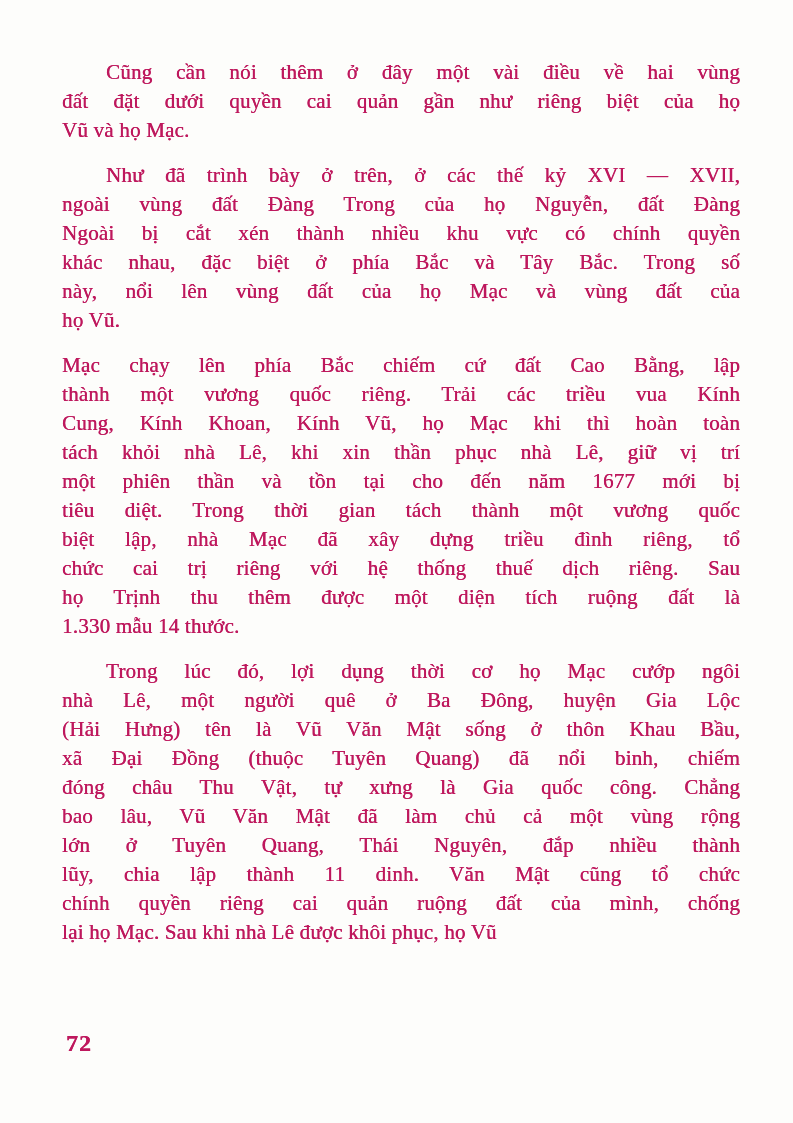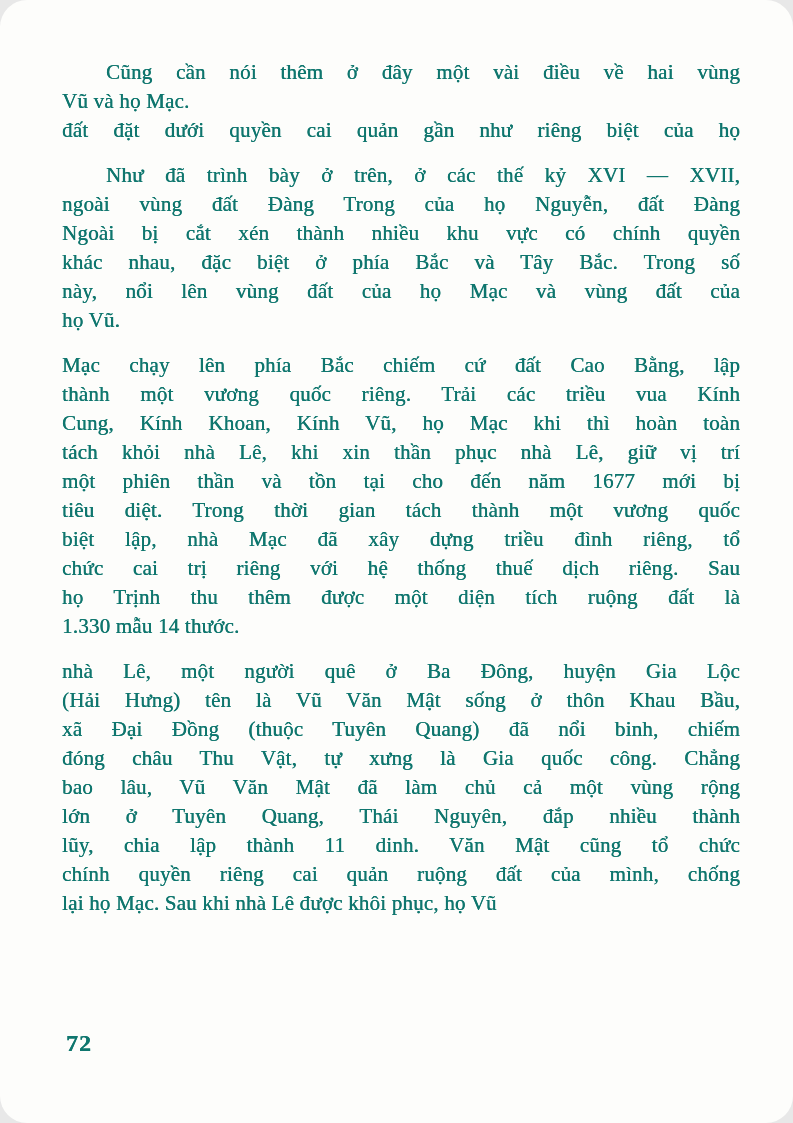--- a/index.html
+++ b/index.html
@@ -8,22 +8,21 @@
     background: #e8e8e8;
   }
   .page {
     position: relative;
     width: 793px;
     height: 1123px;
     margin: 0 auto;
     background: #fdfdfb;
     overflow: hidden;
     font-family: "Liberation Serif", "DejaVu Serif", serif;
-    color: #0f766e;
-    border-radius: 27px;
+    color: #be185d;
   }
   .text-block {
     position: absolute;
     left: 62px;
     top: 58px;
     width: 678px;
   }
   .paragraph {
     margin: 0 0 16px 0;
   }
@@ -57,22 +56,22 @@
   }
 </style>
 </head>
 <body>
 
 <div class="page">
   <main class="text-block">
 
   <div class="paragraph">
         <div class="text-line first">Cũng cần nói thêm ở đây một vài điều về hai vùng</div>
+        <div class="text-line">đất đặt dưới quyền cai quản gần như riêng biệt của họ</div>
         <div class="text-line last">Vũ và họ Mạc.</div>
-        <div class="text-line">đất đặt dưới quyền cai quản gần như riêng biệt của họ</div>
       </div>
       <div class="paragraph">
         <div class="text-line first">Như đã trình bày ở trên, ở các thế kỷ XVI — XVII,</div>
         <div class="text-line">ngoài vùng đất Đàng Trong của họ Nguyễn, đất Đàng</div>
         <div class="text-line">Ngoài bị cắt xén thành nhiều khu vực có chính quyền</div>
         <div class="text-line">khác nhau, đặc biệt ở phía Bắc và Tây Bắc. Trong số</div>
         <div class="text-line">này, nổi lên vùng đất của họ Mạc và vùng đất của</div>
         <div class="text-line last">họ Vũ.</div>
       </div>
       <div class="paragraph">
@@ -81,20 +80,21 @@
         <div class="text-line">Cung, Kính Khoan, Kính Vũ, họ Mạc khi thì hoàn toàn</div>
         <div class="text-line">tách khỏi nhà Lê, khi xin thần phục nhà Lê, giữ vị trí</div>
         <div class="text-line">một phiên thần và tồn tại cho đến năm 1677 mới bị</div>
         <div class="text-line">tiêu diệt. Trong thời gian tách thành một vương quốc</div>
         <div class="text-line">biệt lập, nhà Mạc đã xây dựng triều đình riêng, tổ</div>
         <div class="text-line">chức cai trị riêng với hệ thống thuế dịch riêng. Sau</div>
         <div class="text-line">họ Trịnh thu thêm được một diện tích ruộng đất là</div>
         <div class="text-line last">1.330 mẫu 14 thước.</div>
       </div>
       <div class="paragraph">
+        <div class="text-line first">Trong lúc đó, lợi dụng thời cơ họ Mạc cướp ngôi</div>
         <div class="text-line">nhà Lê, một người quê ở Ba Đông, huyện Gia Lộc</div>
         <div class="text-line">(Hải Hưng) tên là Vũ Văn Mật sống ở thôn Khau Bầu,</div>
         <div class="text-line">xã Đại Đồng (thuộc Tuyên Quang) đã nổi binh, chiếm</div>
         <div class="text-line">đóng châu Thu Vật, tự xưng là Gia quốc công. Chẳng</div>
         <div class="text-line">bao lâu, Vũ Văn Mật đã làm chủ cả một vùng rộng</div>
         <div class="text-line">lớn ở Tuyên Quang, Thái Nguyên, đắp nhiều thành</div>
         <div class="text-line">lũy, chia lập thành 11 dinh. Văn Mật cũng tổ chức</div>
         <div class="text-line">chính quyền riêng cai quản ruộng đất của mình, chống</div>
         <div class="text-line last">lại họ Mạc. Sau khi nhà Lê được khôi phục, họ Vũ</div>
       </div>

